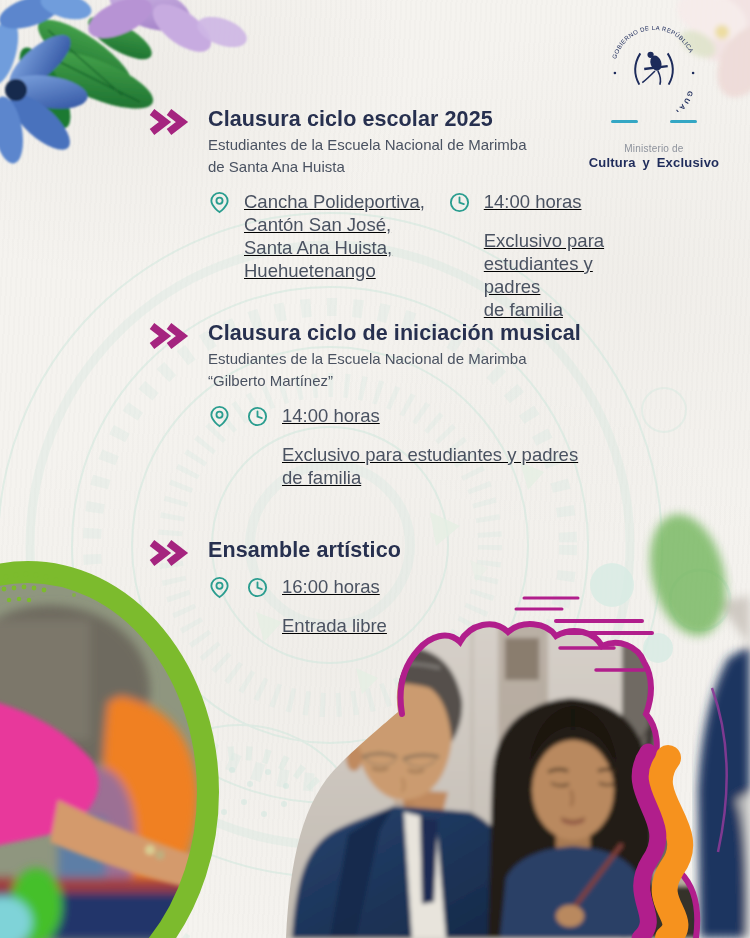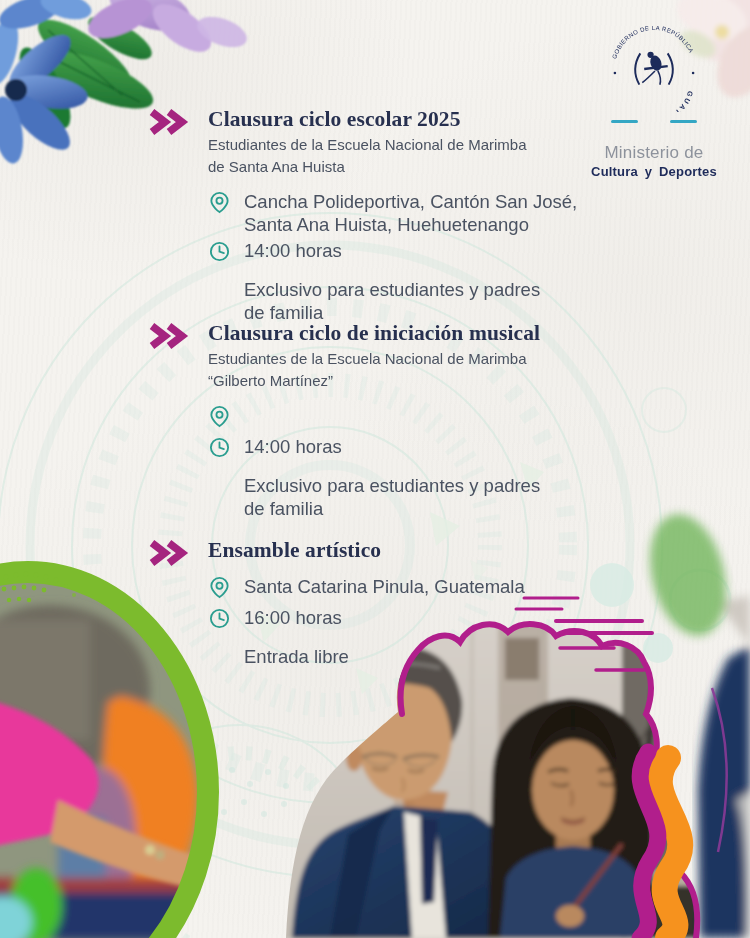--- a/index.html
+++ b/index.html
@@ -17,31 +17,31 @@
       repeating-linear-gradient(93deg, rgba(0,0,0,.012) 0 2px, rgba(255,255,255,.02) 2px 5px);
   }
   .layer{position:absolute;inset:0;}
   .z1{z-index:1}.z4{z-index:4}.z6{z-index:6}
 
   
   .ministry{position:absolute;left:572px;top:26px;width:164px;text-align:center;z-index:6;}
   .seal{display:block;margin:0 auto;}
   .dashes{display:flex;justify-content:center;gap:32px;margin:8px 0 5px;}
   .dash{width:27px;height:3px;background:#35a7c4;border-radius:2px;}
-  .min1{font-size:17px;color:#8d929c;letter-spacing:.2px;margin-top:20px;}
+  .min1{font-size:10px;color:#8d929c;letter-spacing:.2px;margin-top:20px;}
   .min2{font-size:13px;font-weight:bold;color:#1e2b5a;word-spacing:3px;letter-spacing:.2px;margin-top:1px;}
 
   
   .event{position:absolute;left:148px;display:flex;gap:16px;z-index:5;}
   .event.e1{top:106px}.event.e2{top:320px}.event.e3{top:537px}
   .chev{flex:0 0 44px;padding-top:3px;}
   .event-body{width:442px;}
-  .event-title{font-size:21.5px;font-weight:bold;color:#27304f;line-height:26px;letter-spacing:.1px;font-family:Liberation Serif, serif;}
+  .event-title{font-size:21.5px;font-weight:bold;color:#27304f;line-height:26px;letter-spacing:.1px;}
   .event-sub{font-size:15px;color:#4a5261;line-height:22px;margin-top:2px;white-space:pre-line;}
-  .details{margin-top:12px;display:flex;flex-direction:column;gap:3px;}
+  .details{margin-top:12px;display:flex;flex-direction:row;gap:15px;text-decoration:underline;}
   .drow{display:flex;gap:13px;}
   .dicon{flex:0 0 23px;padding-top:1px;}
   .dtext{font-size:18.5px;color:#4a5261;line-height:23px;white-space:pre-line;}
   .note{margin-top:16px;}
 </style>
 </head>
 <body>
 
 <div class="poster">
 
@@ -317,21 +317,21 @@
         <circle cx="648.5" cy="57.5" r="3.2" fill="#1d2b5b"></circle>
         <path d="M653,74 Q645,82 640,86 M656,74 Q660,82 658,88" stroke="#1d2b5b" stroke-width="1.6" fill="none"></path>
         <path d="M642,72 L666,69" stroke="#1d2b5b" stroke-width="2.4"></path>
       </g>
     </svg>
     <div class="dashes">
       <span class="dash"></span>
       <span class="dash"></span>
     </div>
     <div class="min1">Ministerio de</div>
-    <div class="min2">Cultura y Deportes</div>
+    <div class="min2">Cultura y Exclusivo</div>
   </div>
 
   <section class="event e1">
     <span class="chev">
       <svg width="44" height="26" viewBox="0 0 44 26">
         <path d="M4,3 L17,13 L4,23" fill="none" stroke="#a5247f" stroke-width="7.5"></path>
         <path d="M21,3 L34,13 L21,23" fill="none" stroke="#a5247f" stroke-width="7.5"></path>
       </svg>
     </span>
     <div class="event-body">
@@ -413,21 +413,20 @@
     <div class="event-body">
       <div class="event-title">Ensamble artístico</div>
       <div class="details">
         <div class="drow">
           <span class="dicon">
             <svg width="23" height="23" viewBox="0 0 24 24">
                 <path d="M12,2 C7,2 3.5,5.8 3.5,10.3 C3.5,16 12,22 12,22 C12,22 20.5,16 20.5,10.3 C20.5,5.8 17,2 12,2 Z" fill="none" stroke="#2a9d8f" stroke-width="1.9"></path>
                 <circle cx="12" cy="10.2" r="3.2" fill="none" stroke="#2a9d8f" stroke-width="1.9"></circle>
               </svg>
           </span>
-          <div class="dtext">Santa Catarina Pinula, Guatemala</div>
         </div>
         <div class="drow">
           <span class="dicon">
             <svg width="23" height="23" viewBox="0 0 24 24">
                 <circle cx="12" cy="12" r="9" fill="none" stroke="#2a9d8f" stroke-width="1.9"></circle>
                 <path d="M12,6.8 L12,12 L16.6,13.6" fill="none" stroke="#2a9d8f" stroke-width="1.9" stroke-linecap="round"></path>
               </svg>
           </span>
           <div>
             <div class="dtext">16:00 horas</div>

